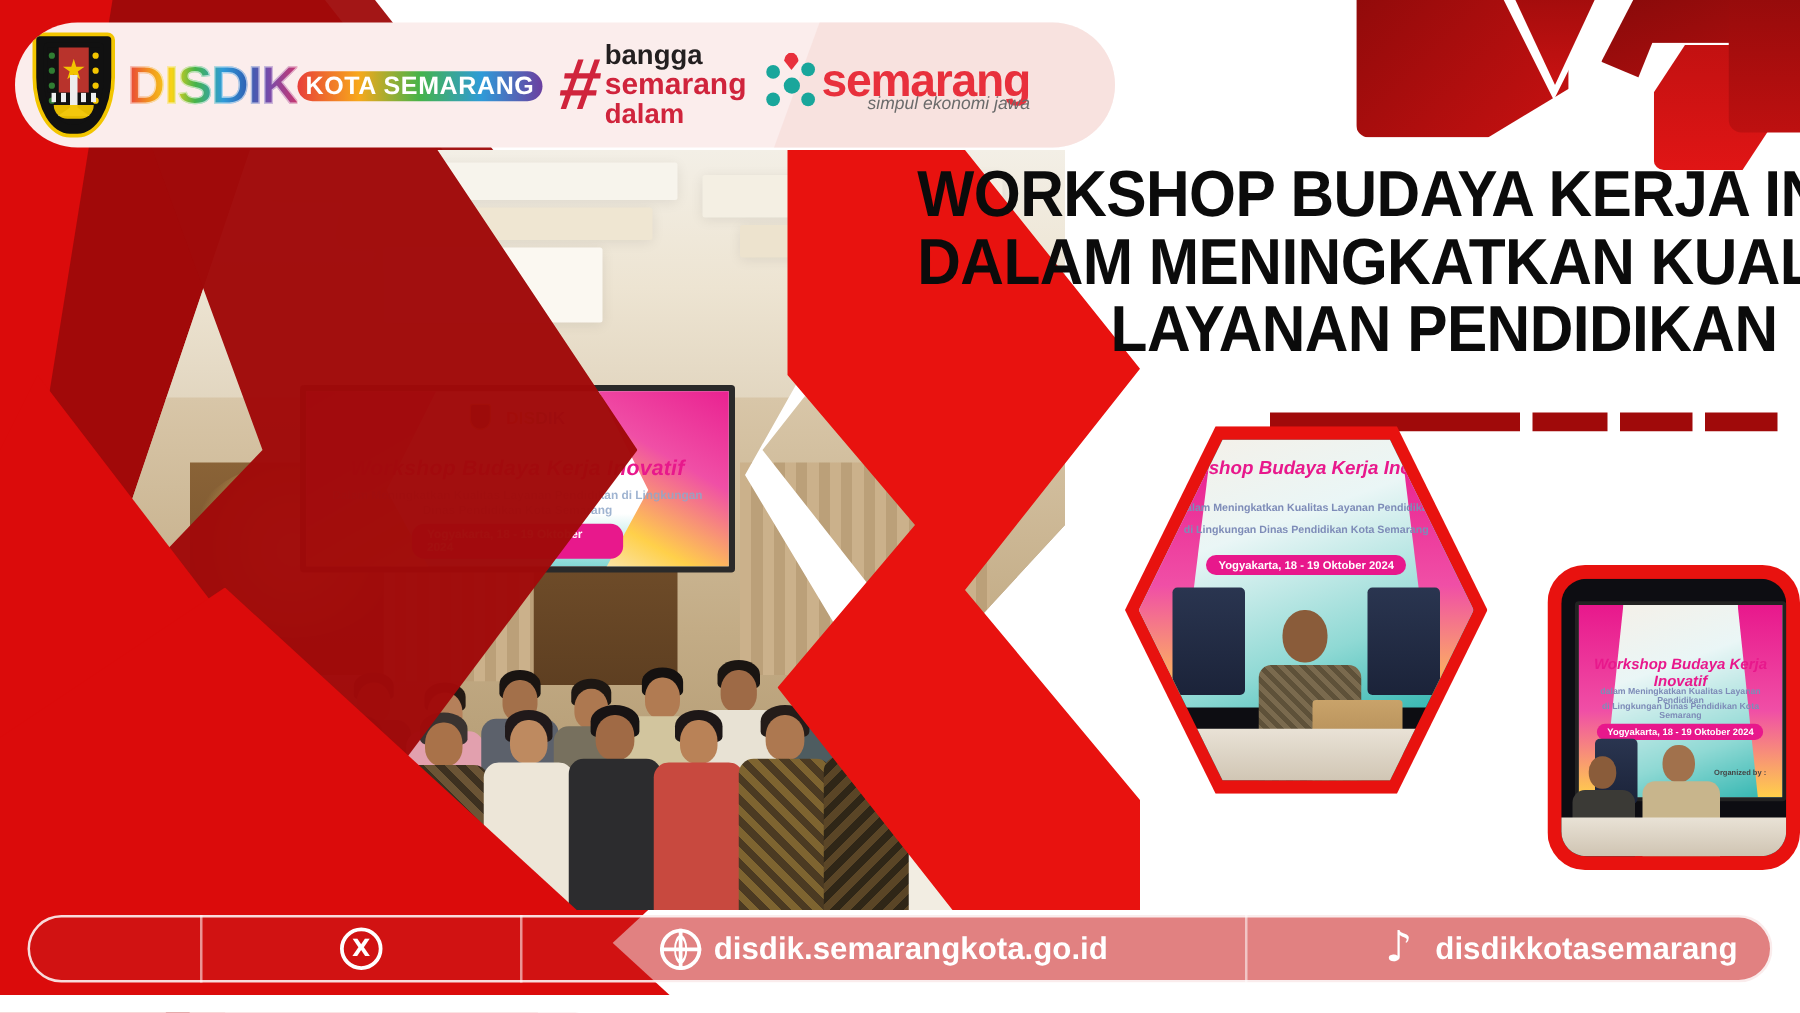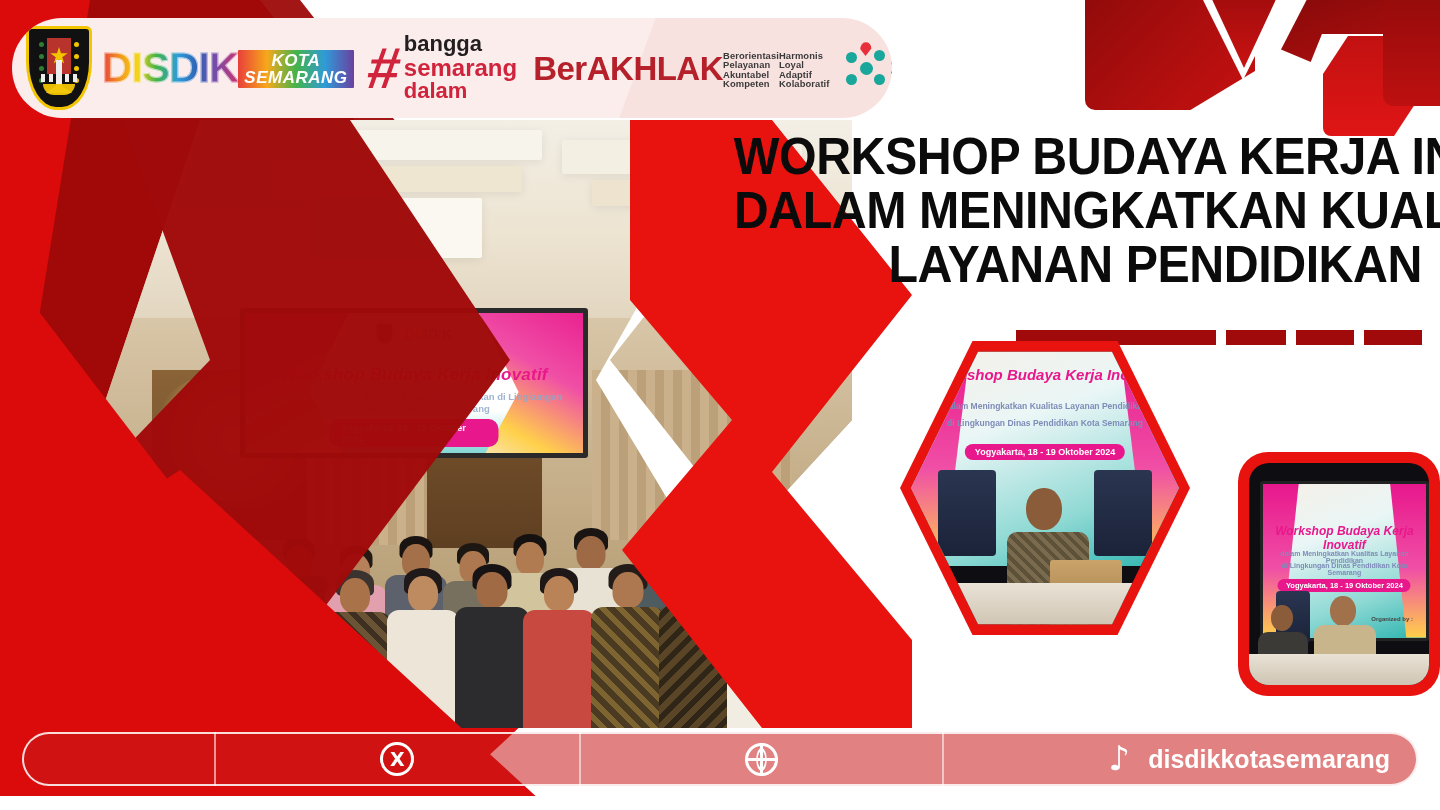--- a/index.html
+++ b/index.html
@@ -72,23 +72,23 @@
 
   
   .disdik{ margin-left:4px; line-height:1; }
   .disdik .word{
     font-size:42px; font-weight:bold; letter-spacing:-1px;
     background:linear-gradient(90deg,#E8403A 0%,#F29A1E 14%,#F7D417 26%,#45B34A 40%,#2F9BD8 56%,#2F62B5 70%,#7B4AA8 84%,#C8366F 100%);
     -webkit-background-clip:text; background-clip:text; color:transparent;
     -webkit-text-stroke:1px rgba(255,255,255,.6);
   }
   .disdik .sub{
-    margin-top:2px; font-size:17px; font-weight:bold; letter-spacing:.5px; color:#ffffff;
+    margin-top:2px; font-size:20px; font-weight:bold; letter-spacing:.5px; color:#ffffff;
     background:linear-gradient(90deg,#E8403A,#F7A81B,#45B34A,#2F9BD8,#6B3FA0);
-    padding:2px 6px; border-radius:1px; text-align:center;font-style:italic;
+    padding:2px 6px; border-radius:12px; text-align:center;
   }
 
   
   .bangga{ display:flex; align-items:center; gap:4px; margin-left:8px; }
   .bangga .hash{ font-size:58px; font-weight:bold; color:#D0243C; line-height:.9; transform:skewX(-8deg); }
   .bangga .lines{ line-height:1.04; }
   .bangga .l1{ font-size:22px; font-weight:bold; color:#231f20; }
   .bangga .l2{ font-size:24px; font-weight:bold; color:#D0243C; }
   .bangga .l3{ font-size:22px; font-weight:bold; color:#D0243C; }
 
@@ -498,25 +498,20 @@
 
     <div class="hdr-item bangga">
       <div class="hash">#</div>
       <div class="lines">
         <div class="l1">bangga</div>
         <div class="l2">semarang</div>
         <div class="l3">dalam</div>
       </div>
     </div>
 
-    <div class="hdr-item akhlak">
-      <div class="big">BerAKHLAK</div>
-      <div class="tag">Berorientasi Pelayanan Akuntabel Kompeten</div>
-      <div class="tag">Harmonis Loyal Adaptif Kolaboratif</div>
-    </div>
 
     <div class="hdr-item smg">
       <div class="molecule">
         <i class="n1"></i>
           <i class="n2"></i>
           <i class="n3"></i>
           <i class="n4"></i>
           <i class="c"></i>
         <div class="pin"></div>
       </div>
@@ -593,20 +588,21 @@
     <div class="fitem">
       <span class="ic ic-x">X</span>
     </div>
     <div class="fspace"></div>
     <div class="fsep"></div>
     <div class="fspace"></div>
     <div class="fitem">
       <span class="ic ic-globe">
           <i></i>
         </span>
+      <span>disdik.semarangkota.go.id</span>
     </div>
     <div class="fspace"></div>
     <div class="fsep"></div>
     <div class="fspace"></div>
     <div class="fitem">
       <span class="ic ic-tt">♪</span>
       <span>disdikkotasemarang</span>
     </div>
   </div>
   <div class="bottom-white"></div>

